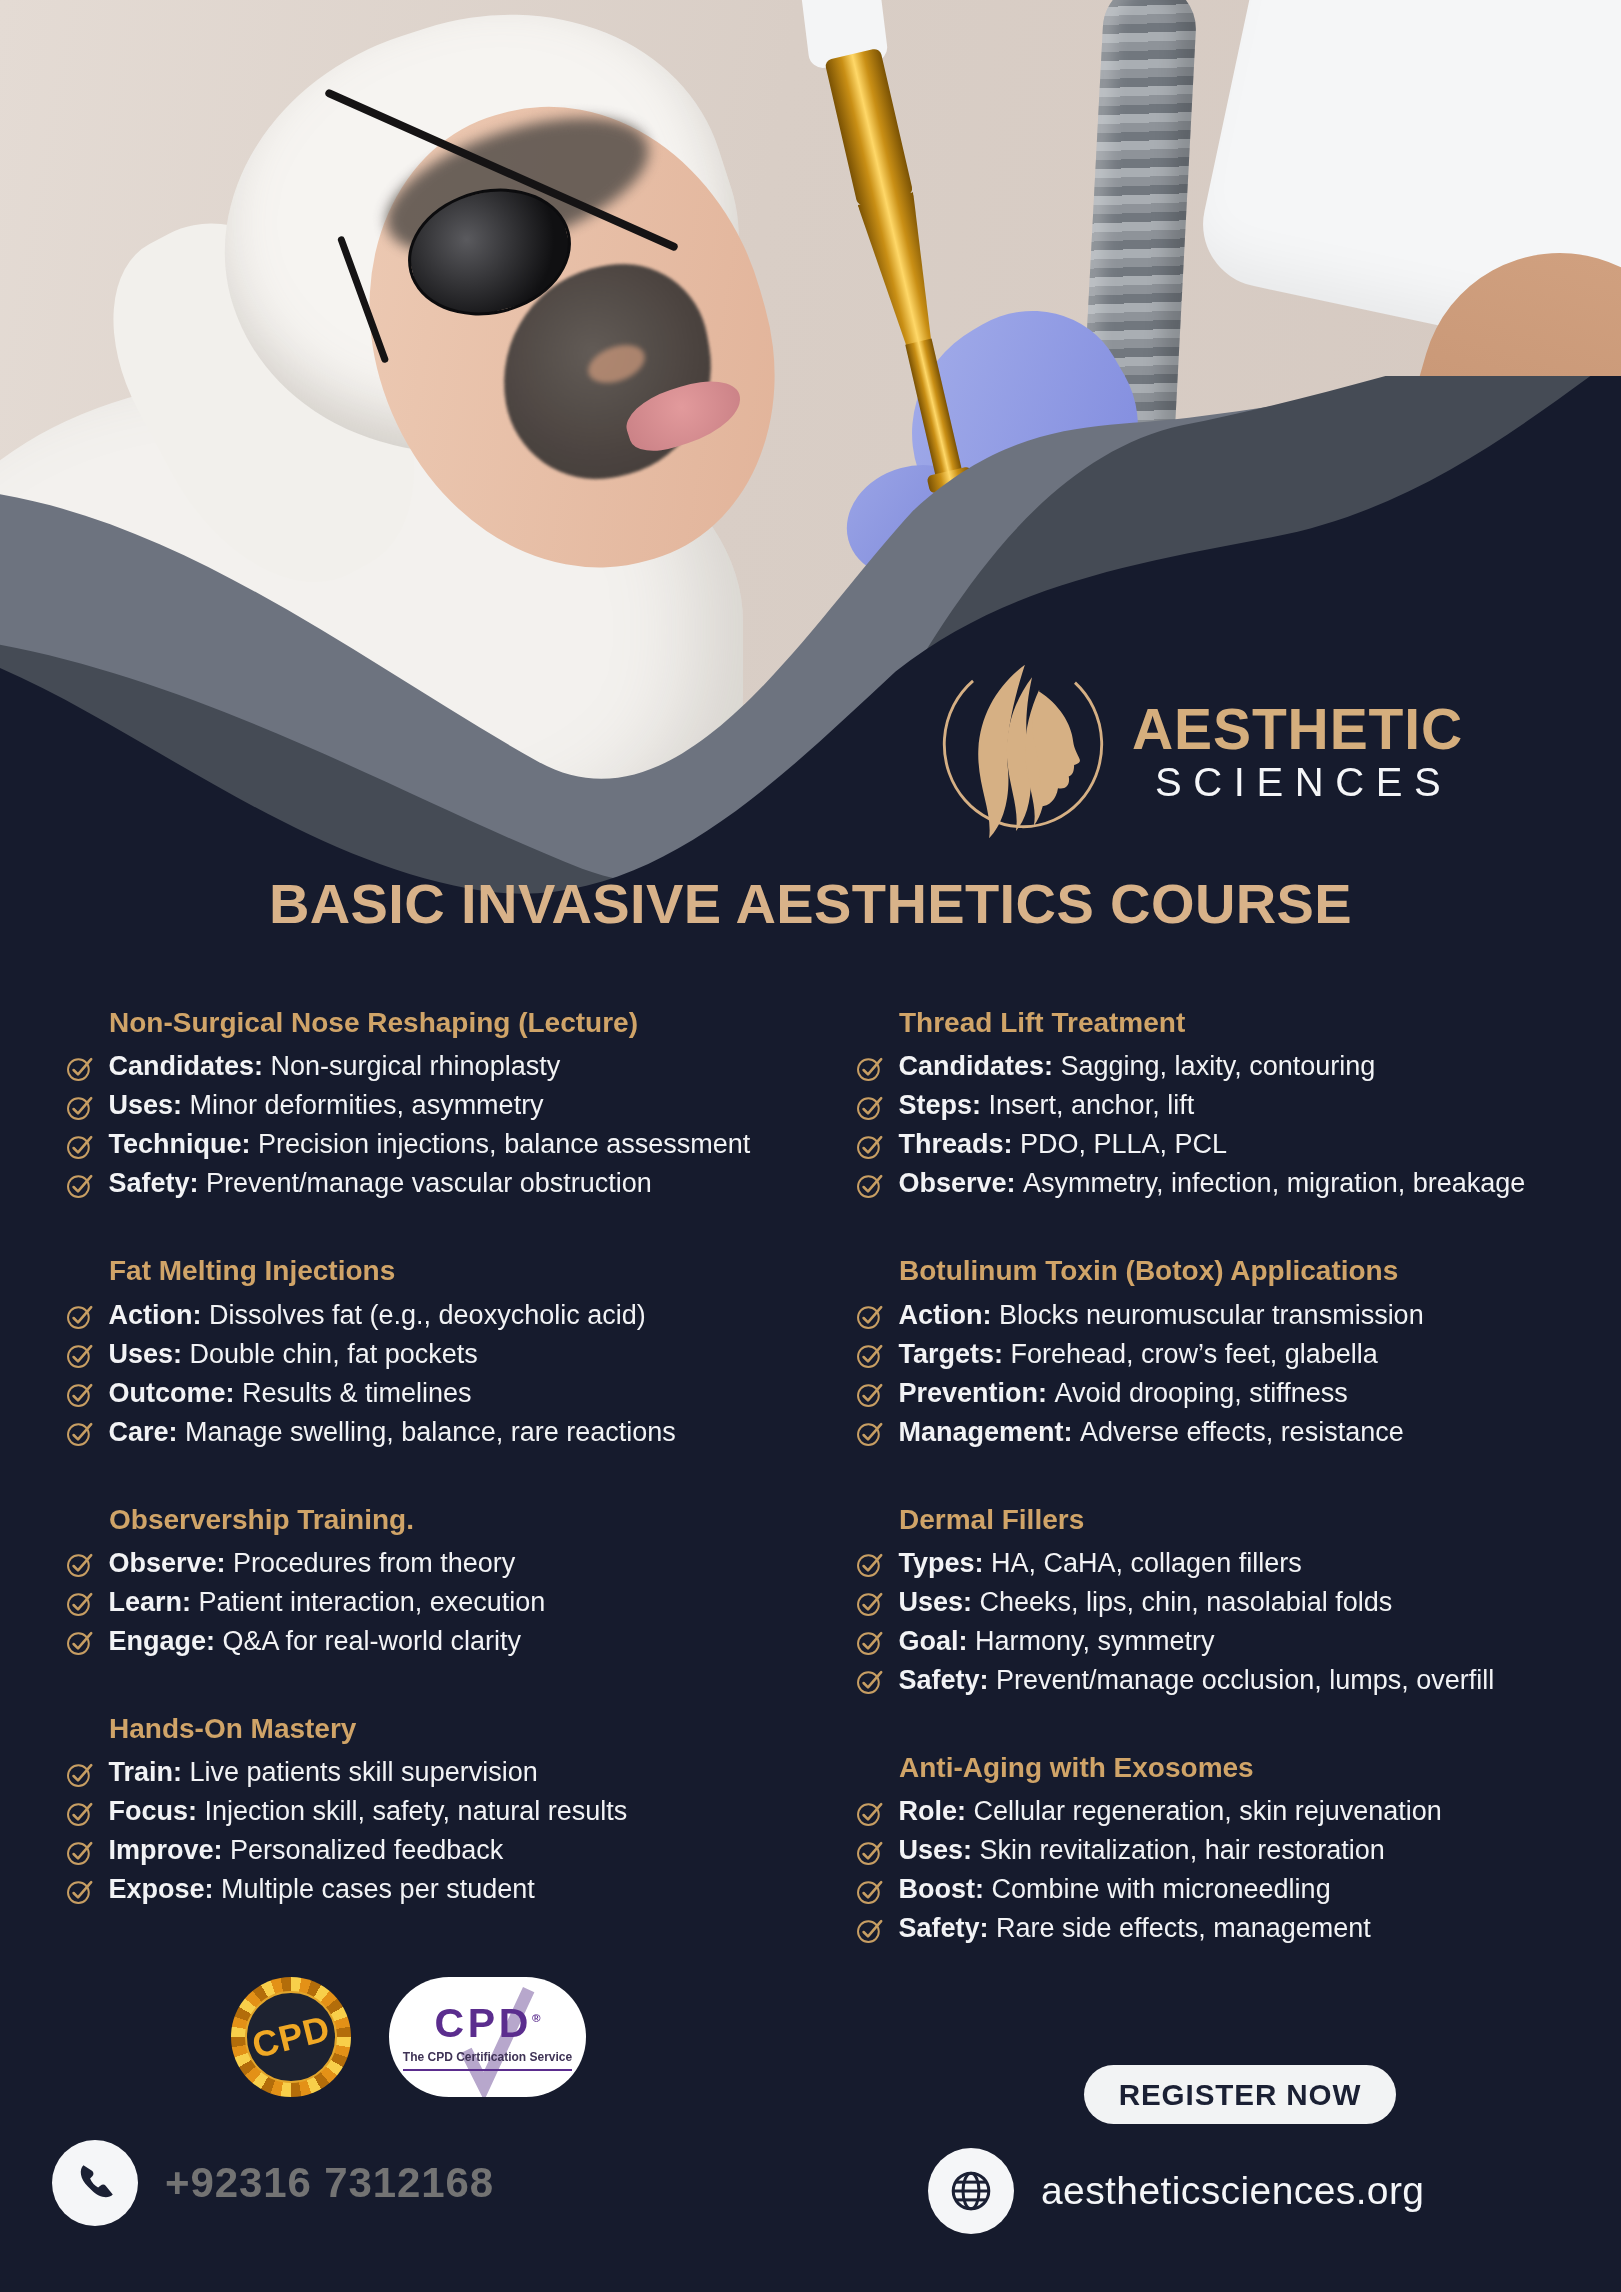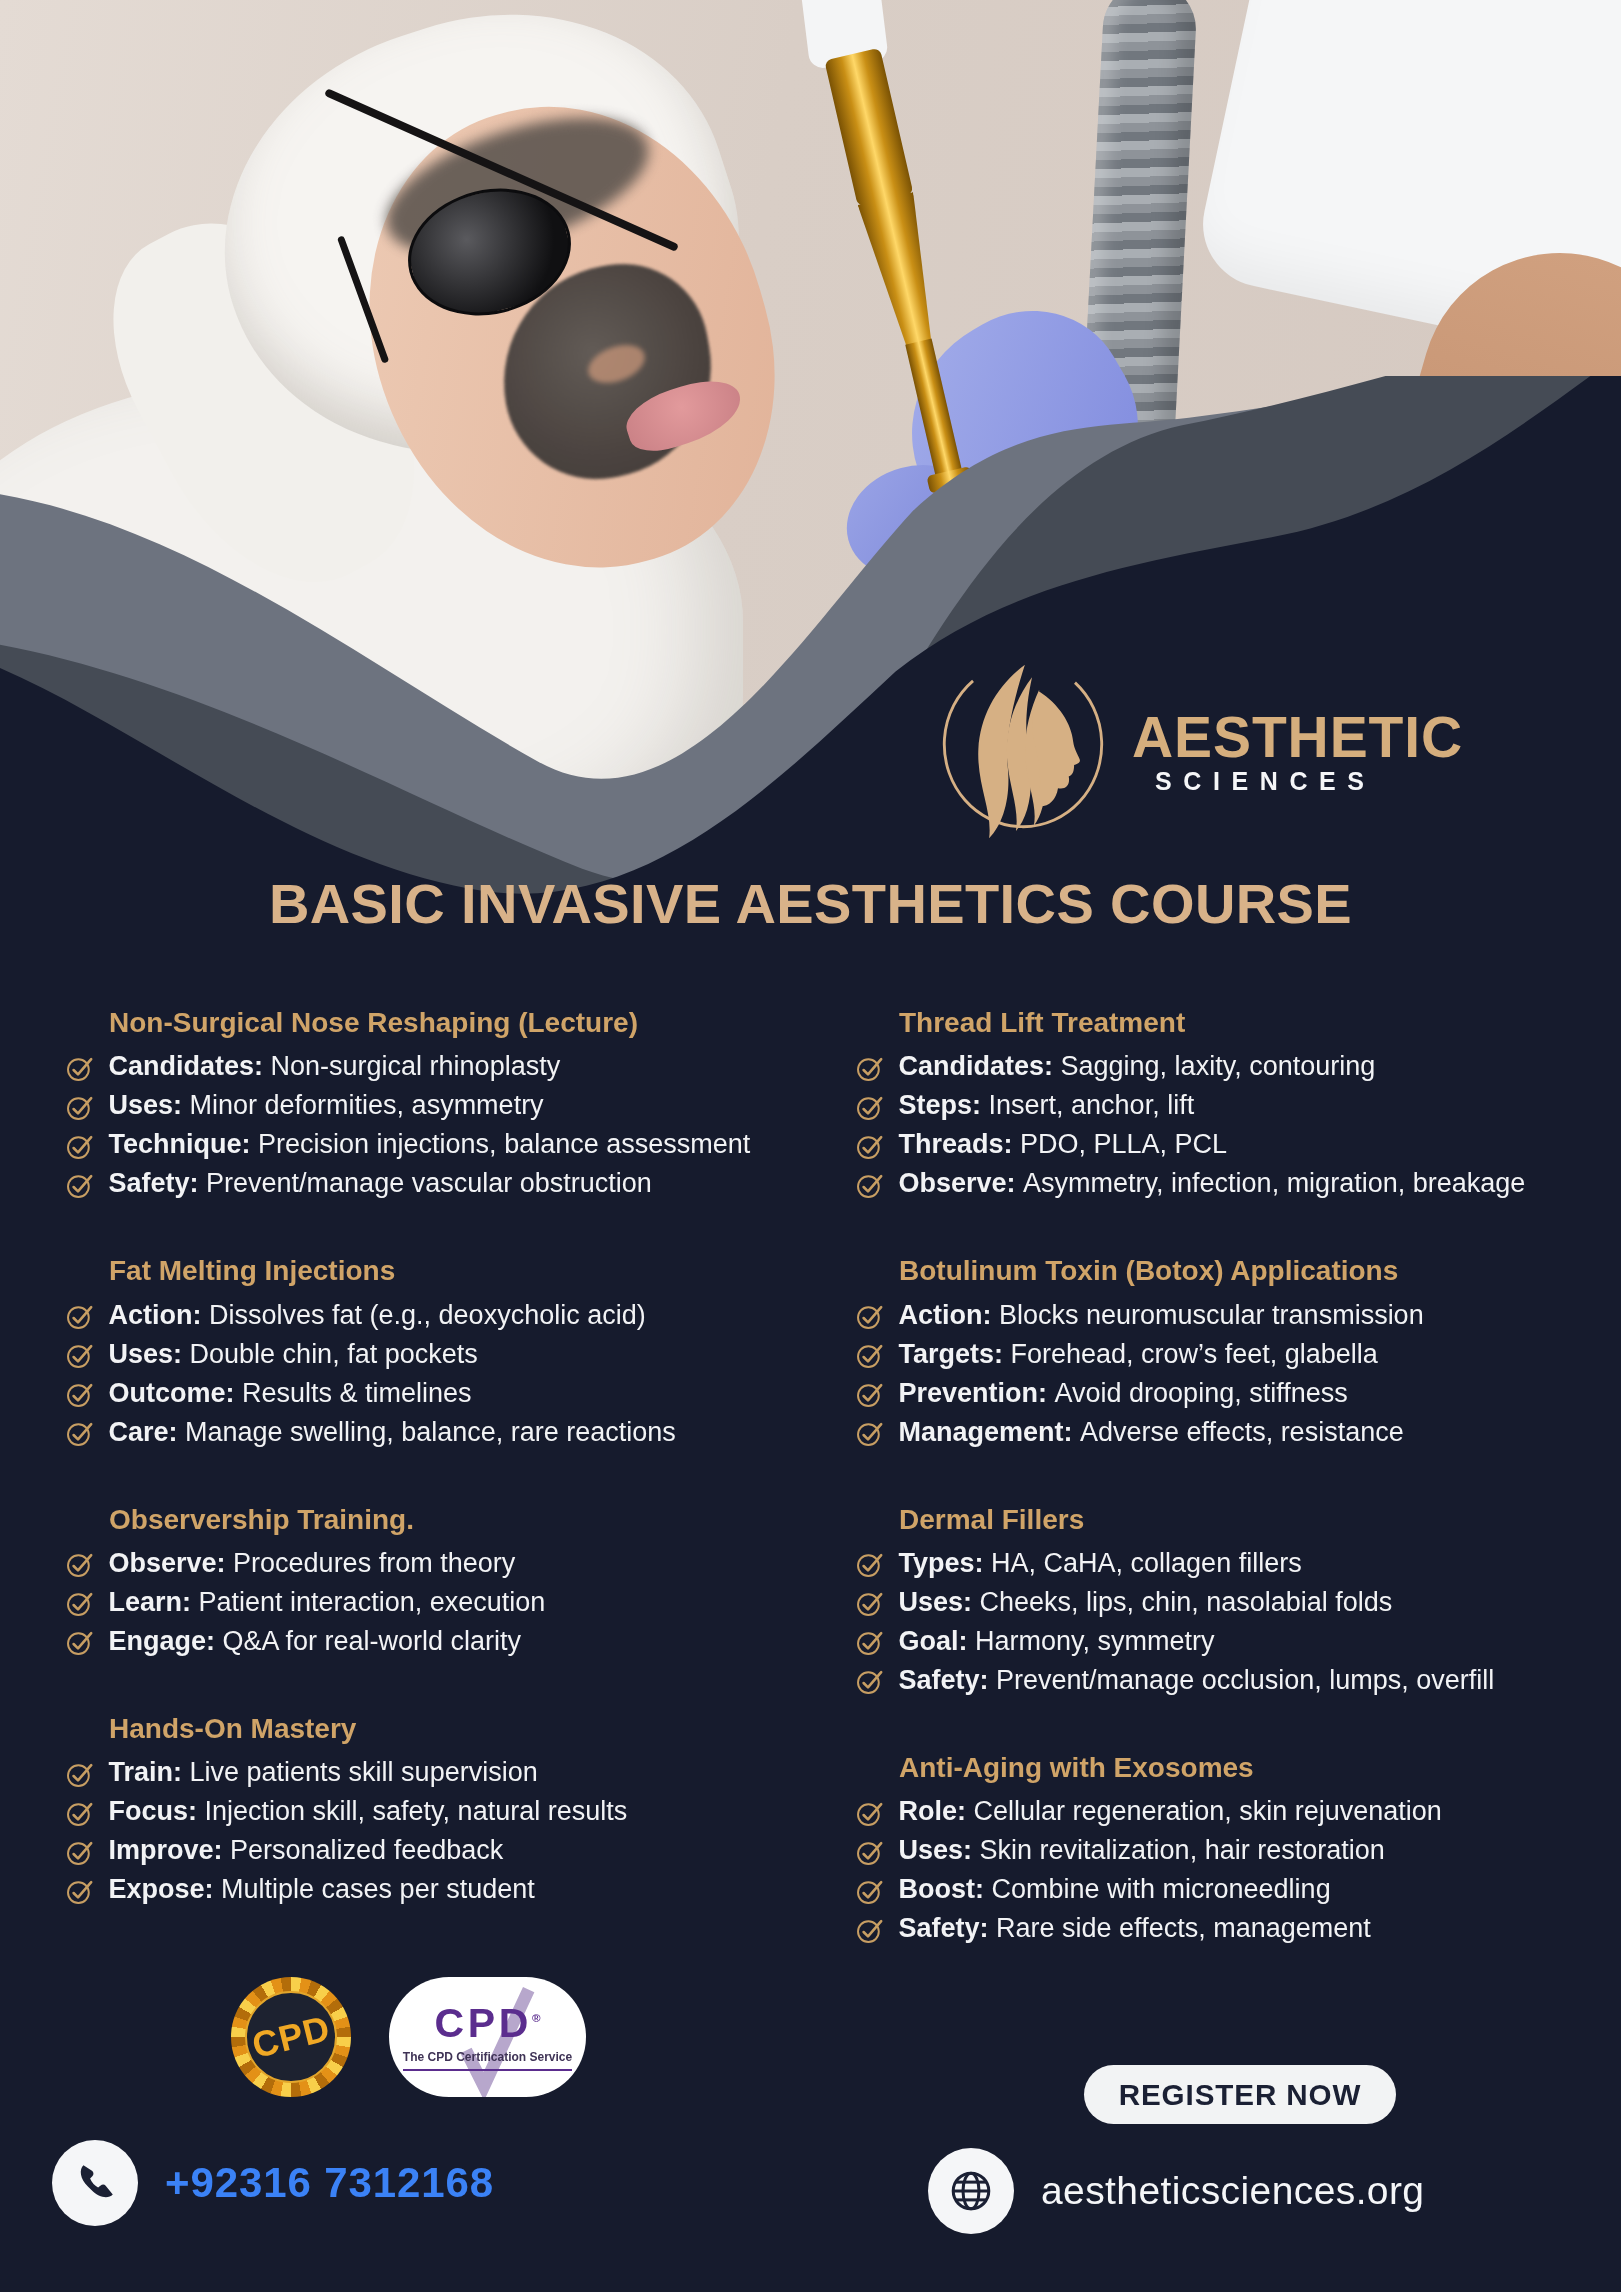--- a/index.html
+++ b/index.html
@@ -38,21 +38,21 @@
   .hp-foot{left:92px;top:509px;width:45px;height:18px;border-radius:5.4px;}
   
   .waves{position:absolute;left:0;top:376px;width:1621px;height:627px;z-index:1;display:block;}
   .wave-light{fill:#6d737f;}
   .wave-dark{fill:#454b55;}
   .wave-navy{fill:#161b2d;}
   
   .logo-row{position:absolute;left:939px;top:654px;z-index:2;display:flex;align-items:center;gap:23px;}
   .logo-mark{width:170px;height:195px;}
   .brand-top{font-size:57px;font-weight:800;color:#d5ae7d;letter-spacing:0.9px;line-height:1;}
-  .brand-bottom{font-size:25px;font-weight:700;color:#f5f6f8;letter-spacing:11.6px;margin-top:3.6px;padding-left:23px;line-height:1;}
+  .brand-bottom{font-size:40px;font-weight:400;color:#f5f6f8;letter-spacing:11.6px;margin-top:3.6px;padding-left:23px;line-height:1;}
   .title{position:absolute;left:0;top:871px;width:100%;z-index:2;margin:0;text-align:center;
     font-size:56px;font-weight:800;color:#d8b289;letter-spacing:0.4px;}
   
   .columns{position:absolute;left:64px;right:45px;top:1005px;z-index:2;display:grid;grid-template-columns:1fr 1fr;column-gap:68px;}
   .section{margin-bottom:50px;}
   .sec-heading{font-size:28px;line-height:36px;color:#d0a468;margin:0 0 6.3px 45px;font-weight:700;}
   .item{display:flex;gap:12.5px;}
   .check{flex:0 0 32px;padding-top:4.5px;}
   .check svg{width:32px;height:32px;display:block;}
   .check circle{fill:none;stroke:#c79e63;stroke-width:2.4;}
@@ -74,21 +74,21 @@
   .cpd-sub{position:relative;font-size:12px;font-weight:600;color:#3f3356;border-bottom:2.7px solid #5b2d8e;padding-bottom:4.5px;margin-top:6px;white-space:nowrap;}
   
   .register{position:absolute;left:1084px;top:2065px;width:312px;height:59px;border:none;border-radius:29.6px;z-index:2;
     background:#f2f3f4;color:#1b2034;font-family:inherit;font-size:29.6px;font-weight:800;letter-spacing:0.9px;cursor:pointer;
     display:flex;align-items:center;justify-content:center;}
   .footer-item{position:absolute;z-index:2;display:flex;align-items:center;gap:27px;}
   .footer-item.phone{left:52px;top:2140px;}
   .footer-item.web{left:928px;top:2148px;}
   .circle-icon{width:86px;height:86px;border-radius:50%;background:#f5f6f8;display:flex;align-items:center;justify-content:center;flex:0 0 auto;}
   .circle-icon svg{width:48px;height:48px;display:block;}
-  .phone-text{font-size:42px;font-weight:700;color:#3b82f6;letter-spacing:0.9px;}
+  .phone-text{font-size:42px;font-weight:700;color:#737373;letter-spacing:0.9px;}
   .web-text{font-size:39px;font-weight:400;color:#f5f6f8;letter-spacing:0.4px;}
 </style>
 </head>
 <body>
 
 <div class="poster">
 
   <div class="photo">
     <div class="ph-bg"></div>
     <div class="ph-coat"></div>

